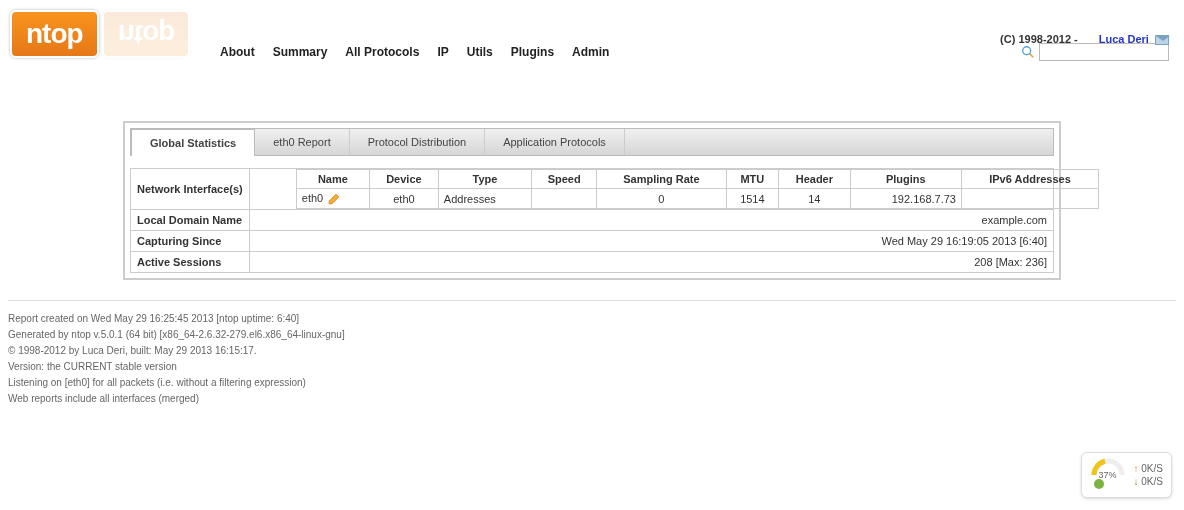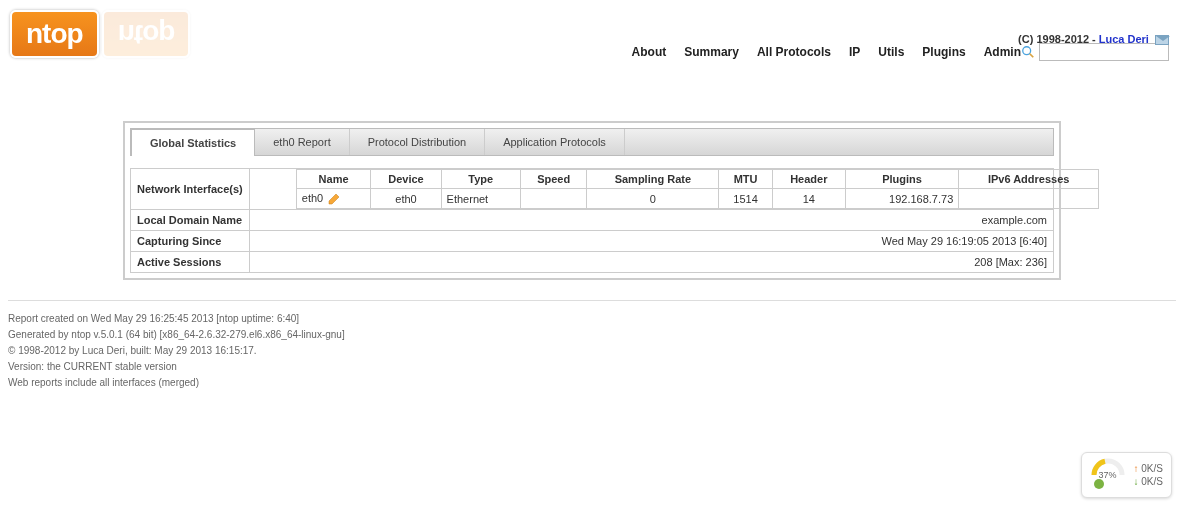--- a/index.html
+++ b/index.html
@@ -3,25 +3,25 @@
   <meta charset="utf-8">
   <style>
     * { margin: 0; padding: 0; box-sizing: border-box; }
     body { font-family: Verdana, Arial, sans-serif; font-size: 11px; background: #fff; color: #333; }
     
     .header-row { display: flex; justify-content: space-between; align-items: flex-start; padding: 8px 15px 0 10px; }
     .logo-wrap { position: relative; }
     .logo { display: inline-block; background: linear-gradient(#f7931e, #e67817); color: #fff; font-weight: bold; font-size: 28px; padding: 6px 14px; border-radius: 6px; border: 2px solid #fff; box-shadow: 0 0 3px rgba(0,0,0,0.3); font-family: Arial, sans-serif; letter-spacing: -1px; }
     .logo-reflect { transform: scaleY(-1); opacity: 0.15; margin-top: 2px; }
     .copyright { font-size: 11px; color: #333; font-weight: bold; padding-top: 25px; }
-    .copyright a { color: #2233cc; text-decoration: none; }
+    .copyright a { color: #2233cc; text-decoration: none; margin-left: 18px; }
     .mail-icon { display: inline-block; width: 14px; height: 10px; background: #bcd4e6; border: 1px solid #7aa3c1; position: relative; vertical-align: middle; margin-left: 3px; }
     .mail-icon::before { content:""; position:absolute; top:0; left:0; right:0; height:0; border-left:7px solid transparent; border-right:7px solid transparent; border-top:5px solid #7aa3c1; }
     
-    .nav-row { display: flex; justify-content: flex-end; align-items: center; padding: 0 15px 0 220px; margin-top: -15px; }
+    .nav-row { display: flex; justify-content: space-between; align-items: center; padding: 0 15px 0 220px; margin-top: -15px; }
     .nav { display: flex; gap: 18px; }
     .nav-item { color: #222; font-weight: bold; font-size: 12px; cursor: pointer; }
     .search-wrap { display: flex; align-items: center; gap: 4px; }
     .search-icon { width: 14px; height: 14px; display: inline-block; }
     .search-icon svg { width: 14px; height: 14px; }
     .search-input { width: 130px; height: 18px; border: 1px solid #bbb; font-size: 11px; padding: 0 3px; }
     
     .main-panel { margin: 60px auto 20px; width: 938px; border: 2px solid #ccc; background: #fff; padding: 5px; }
     .tabs { display: flex; background: linear-gradient(#f0f0f0, #d6d6d6); border: 1px solid #bbb; padding: 0; }
     .tab { padding: 7px 18px; font-size: 11px; color: #444; cursor: pointer; border-right: 1px solid #ccc; }
@@ -117,21 +117,21 @@
           <tr>
             <td style="text-align:left">
               <span>eth0</span>
               <span class="pencil-icon">
                 <svg viewBox="0 0 12 12">
                         <path d="M8 1l3 3-7 7H1V8l7-7z" fill="#f7a838" stroke="#c77a12" stroke-width="0.5"></path>
                       </svg>
               </span>
             </td>
             <td>eth0</td>
-            <td style="text-align:left">Ethernet</td>
+            <td style="text-align:left">Addresses</td>
             <td></td>
             <td>0</td>
             <td>1514</td>
             <td>14</td>
             <td style="text-align:right">192.168.7.73</td>
             <td></td>
           </tr>
         </tbody>
             </table>
       </td>
@@ -152,20 +152,21 @@
     </table>
 </div>
 
 <hr class="sep">
 
 <div class="footer-block">
   <div>Report created on Wed May 29 16:25:45 2013 [ntop uptime: 6:40]</div>
   <div>Generated by ntop v.5.0.1 (64 bit) [x86_64-2.6.32-279.el6.x86_64-linux-gnu]</div>
   <div>© 1998-2012 by Luca Deri, built: May 29 2013 16:15:17.</div>
   <div>Version: the CURRENT stable version</div>
+  <div>Listening on [eth0] for all packets (i.e. without a filtering expression)</div>
   <div>Web reports include all interfaces (merged)</div>
 </div>
 
 <div class="gauge-box">
   <div class="gauge">
     <svg viewBox="0 0 36 36">
       <path d="M4 18 A14 14 0 0 1 32 18" fill="none" stroke="#eee" stroke-width="5"></path>
       <path d="M4 18 A14 14 0 0 1 15 4.3" fill="none" stroke="#f0c419" stroke-width="5"></path>
       <circle cx="9" cy="27" r="5" fill="#7cb342"></circle>
     </svg>

